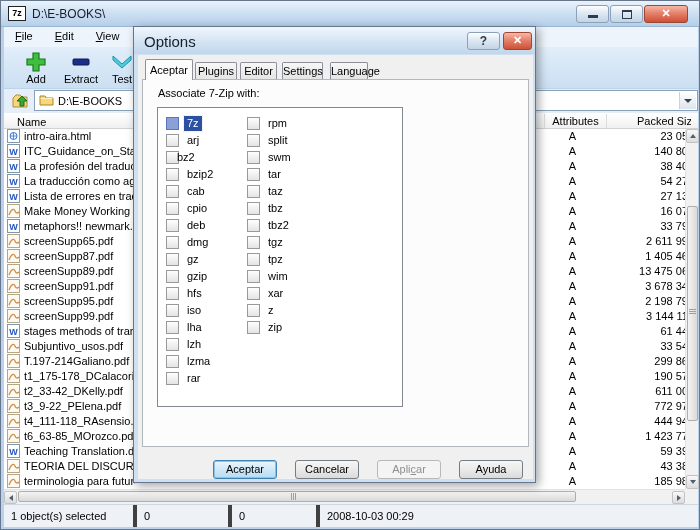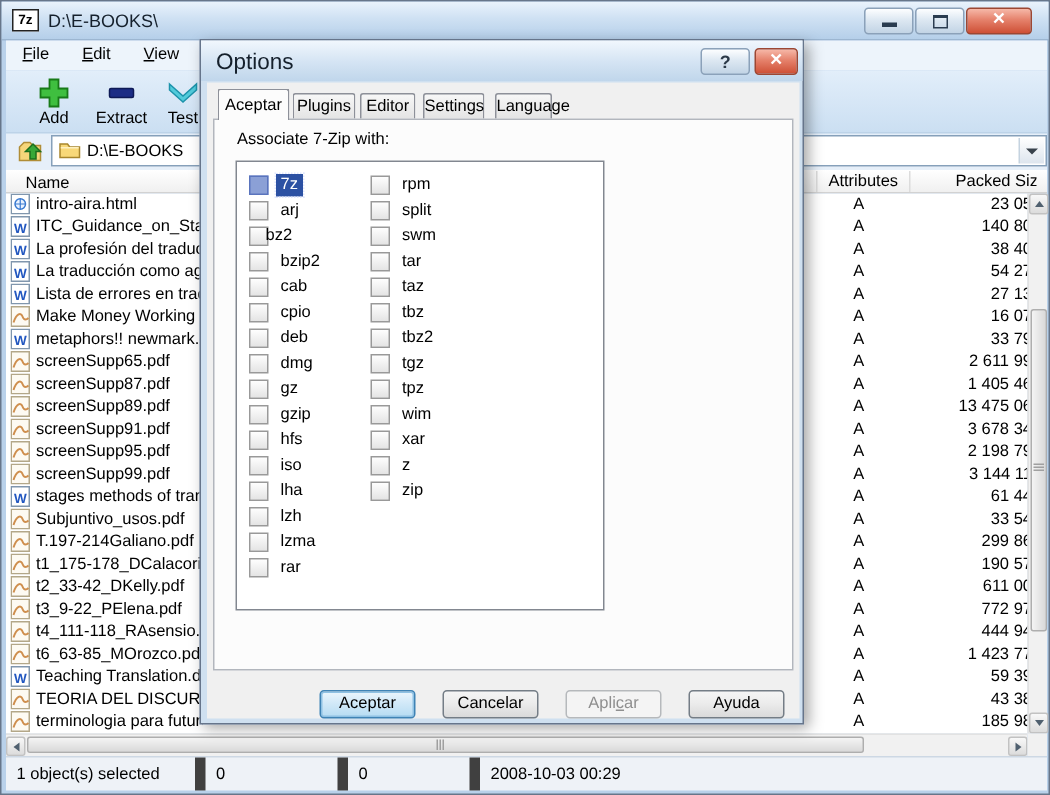--- a/index.html
+++ b/index.html
@@ -76,21 +76,21 @@
     border:1px solid #aeaeae;border-radius:2px;}
   #vthumb .grip{position:relative;top:48%;width:7px;height:1px;background:#a0a0a0;margin:0 auto;
     box-shadow:0 2px 0 #a0a0a0,0 4px 0 #a0a0a0;}
   #hthumb{left:14px;top:1px;width:558px;height:11px;background:linear-gradient(#f4f4f4,#d9d9d9);
     border:1px solid #aeaeae;border-radius:2px;}
   #hthumb .grip{position:relative;left:49%;top:1px;width:1px;height:7px;background:#a0a0a0;
     box-shadow:2px 0 0 #a0a0a0,4px 0 0 #a0a0a0;}
 
   #statusbar{left:3px;top:503px;width:694px;height:23px;background:#eef2f7;
     border-top:1px solid #cdd8e4;display:flex;}
-  .spanel{padding:5px 0 0 7px;border-right:7px solid #404040;height:100%;}
+  .spanel{padding:5px 0 0 7px;border-right:4px solid #404040;height:100%;}
   .sp1{width:133px;}.sp2{width:95px;}.sp3{width:88px;}.sp4{flex:1;border-right:none;}
 
   
   #dialog{left:132px;top:25px;width:403px;height:457px;background:#cfe0f0;
     border:1px solid #66758b;box-shadow:3px 3px 9px rgba(0,0,0,.35);z-index:10;}
   #dlg-titlebar{left:0;top:0;width:100%;height:27px;
     background:linear-gradient(#f1f7fd,#d6e5f4 50%,#c0d6eb);}
   #dlg-title{left:10px;top:6px;font-size:15px;color:#15202c;}
   .dlgbtn{top:5px;height:18px;border:1px solid #8ba1b9;border-radius:3px;text-align:center;
     background:linear-gradient(#fdfeff,#dde8f2 45%,#c2d4e5);font-weight:bold;}

